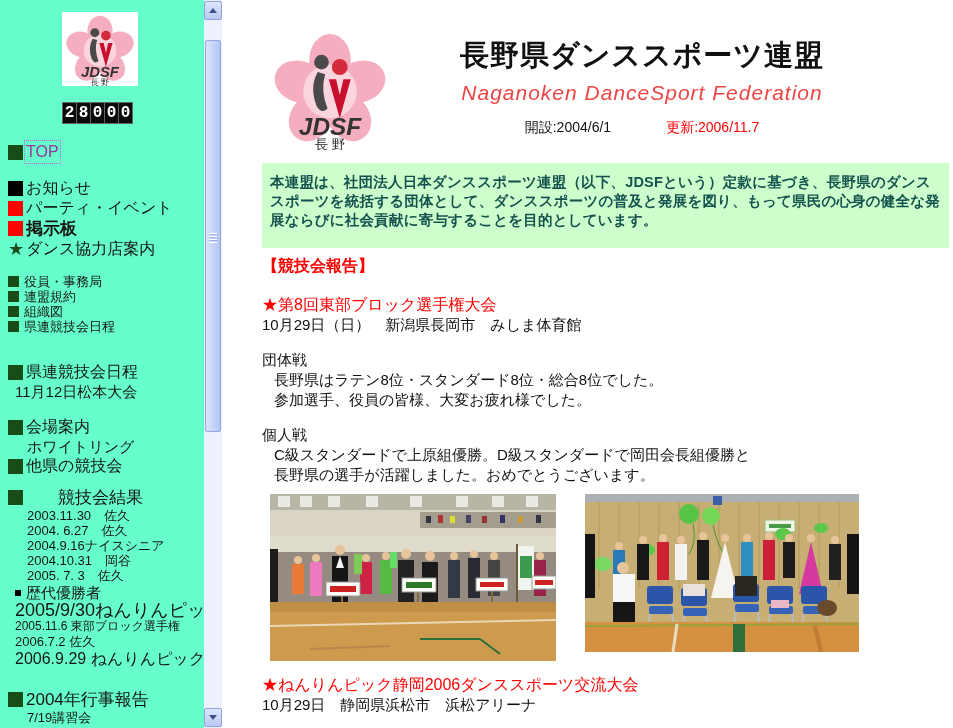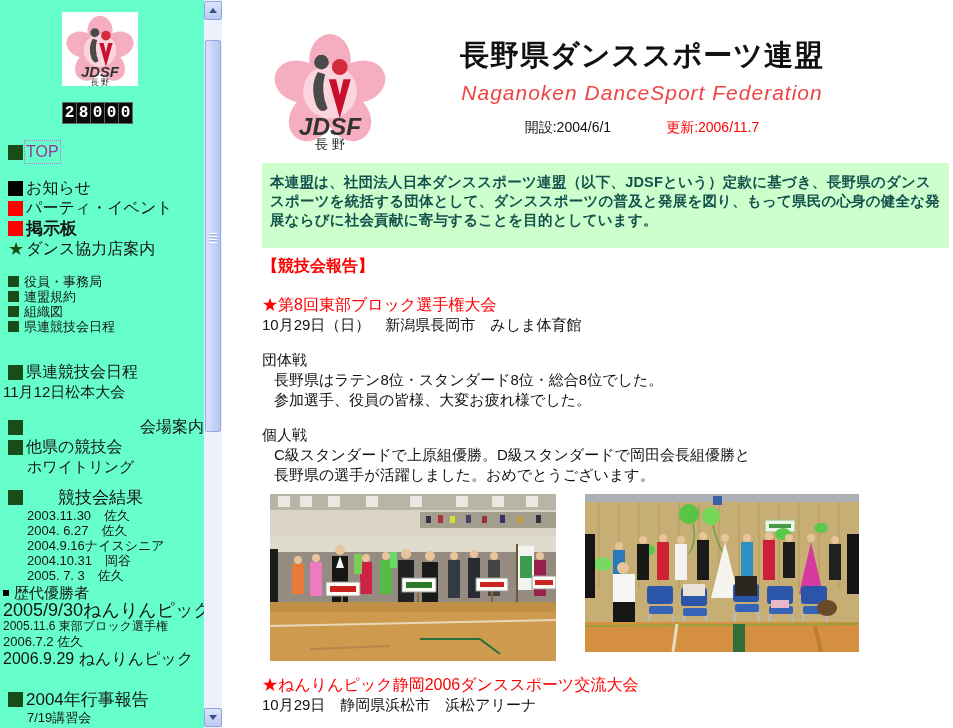--- a/index.html
+++ b/index.html
@@ -19,21 +19,21 @@
     font-family:"Liberation Mono",monospace;font-weight:bold;font-size:16px;
     line-height:20px;text-align:center;border:1px solid #666;border-left:none;
   }
   .digit:first-child{border-left:1px solid #666;}
   .nav{margin-top:18px;}
   .nav-item{display:flex;align-items:center;padding-left:8px;color:#141414;white-space:nowrap;}
   .s17{font-size:17px;line-height:21px;} .s16{font-size:16px;line-height:20px;}
   .s15{font-size:15px;line-height:19px;} .s14{font-size:18px;line-height:17px;}
   .s13{font-size:13px;line-height:15px;} .s12{font-size:12px;line-height:15px;}
   .bold{font-weight:bold;}
-  .ind1{padding-left:3px;} .ind2{padding-left:27px;}
+  .ind1{padding-left:15px;} .ind2{padding-left:27px;}
   .bullet{display:inline-block;}
   .bullet.sq{width:15px;height:15px;flex:0 0 15px;margin-right:3px;}
   .bullet.sqs{width:11px;height:11px;flex:0 0 11px;margin-right:5px;}
   .bullet.dot{width:6px;height:6px;flex:0 0 6px;margin-right:5px;}
   .bullet.star{font-size:18px;line-height:16px;margin-right:2px;}
   .top-link .lab{color:#993399;outline:1px dotted #cc66cc;outline-offset:1px;}
   
   .vscroll{position:absolute;left:204px;top:0;width:18px;height:728px;background:#edf1fd;}
   .sb-btn{
     position:absolute;left:0;width:18px;height:19px;
@@ -141,30 +141,30 @@
         <span class="bullet sqs" style="background: rgb(24, 77, 24);"></span>
         <span class="lab">県連競技会日程</span>
       </div>
       <div class="nav-item s16" style="margin-top: 28px;">
         <span class="bullet sq" style="background: rgb(24, 77, 24);"></span>
         <span class="lab">県連競技会日程</span>
       </div>
       <div class="nav-item s15 ind1">
         <span class="lab">11月12日松本大会</span>
       </div>
-      <div class="nav-item s16" style="margin-top: 16px; justify-content: space-between;">
+      <div class="nav-item s16" style="margin-top: 16px;">
         <span class="bullet sq" style="background: rgb(24, 77, 24);"></span>
         <span class="lab">会場案内</span>
-      </div>
-      <div class="nav-item s16">
-        <span class="bullet sq" style="background: rgb(24, 77, 24);"></span>
-        <span class="lab">他県の競技会</span>
       </div>
       <div class="nav-item s15 ind2">
         <span class="lab">ホワイトリング</span>
+      </div>
+      <div class="nav-item s16">
+        <span class="bullet sq" style="background: rgb(24, 77, 24);"></span>
+        <span class="lab">他県の競技会</span>
       </div>
       <div class="nav-item s17" style="margin-top: 11px; gap: 32px;">
         <span class="bullet sq" style="background: rgb(24, 77, 24);"></span>
         <span class="lab">競技会結果</span>
       </div>
       <div class="nav-item s13 ind2">
         <span class="lab">2003.11.30　佐久</span>
       </div>
       <div class="nav-item s13 ind2">
         <span class="lab">2004. 6.27　佐久</span>

